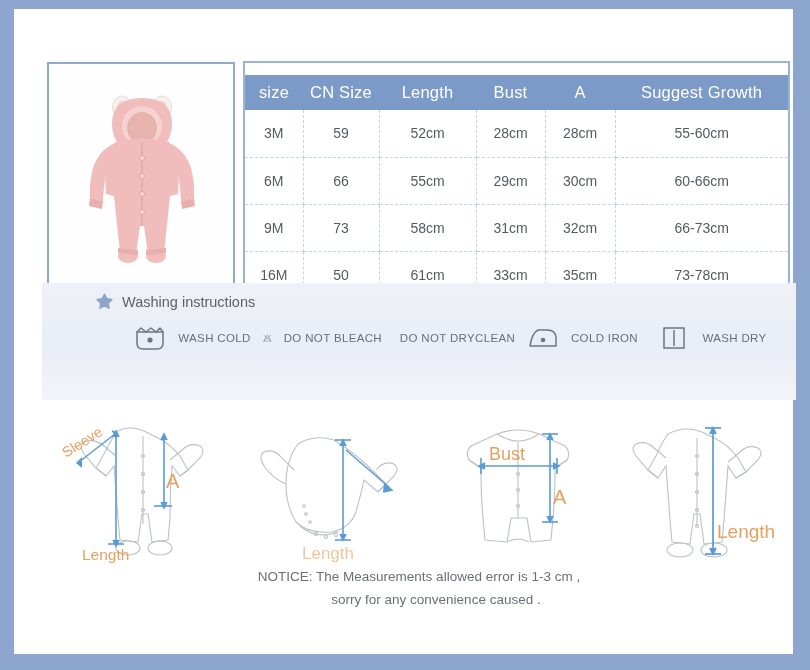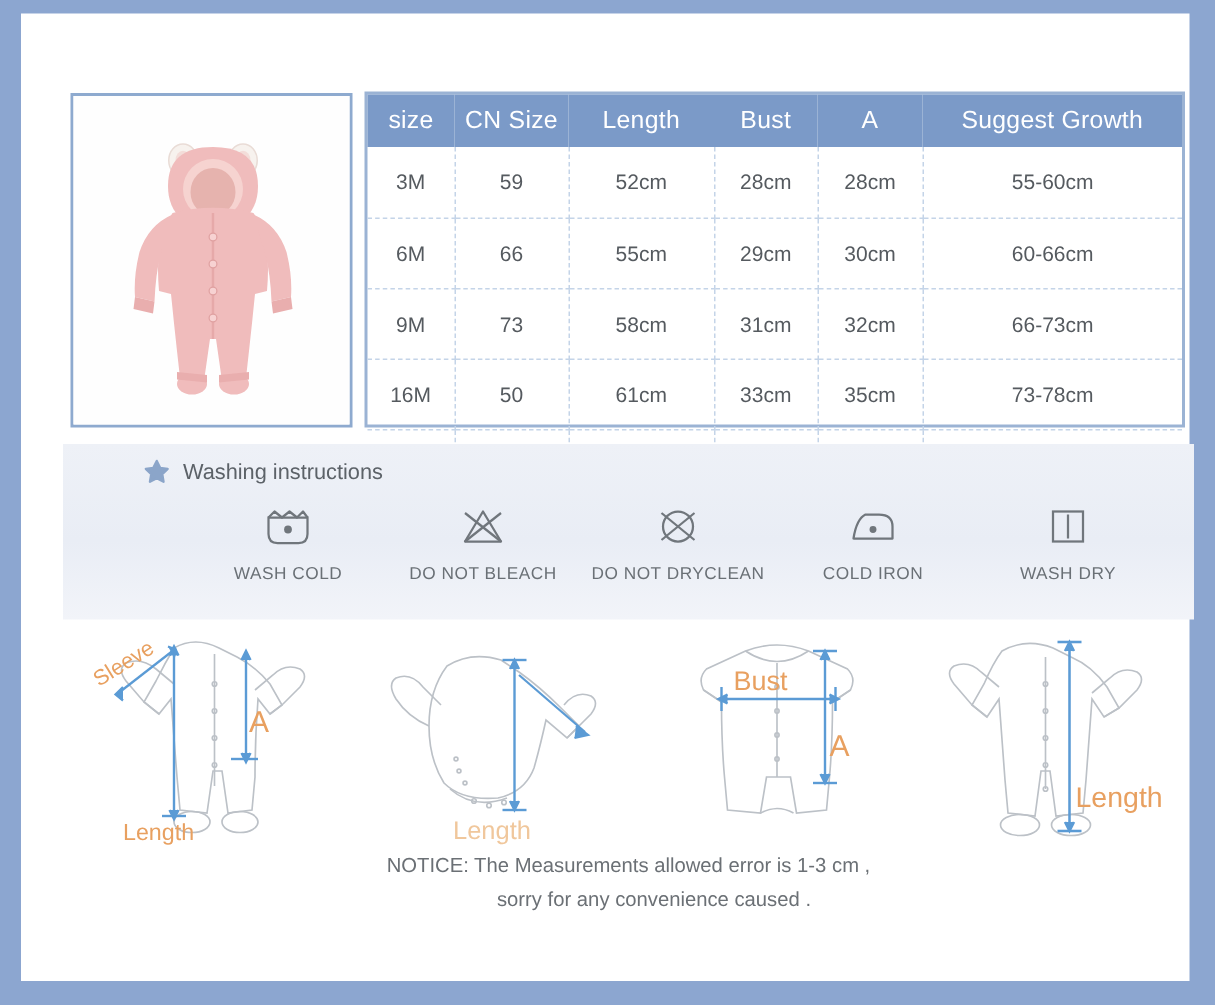--- a/index.html
+++ b/index.html
@@ -44,20 +44,21 @@
     position: absolute;
     left: 229px; top: 52px;
     width: 547px; height: 224px;
     border: 2px solid #9bb3d4;
     background: #fff;
   }
   table.sizes {
     width: 100%; height: 100%;
     border-collapse: collapse;
     table-layout: fixed;
+    margin-top: 12px;
   }
   table.sizes th {
     background: #7b9ac8;
     color: #ffffff;
     font-weight: 400;
     font-size: 16.5px;
     height: 35px;
     text-align: center;
     letter-spacing: .2px;
     border: none;
@@ -76,21 +77,21 @@
   td.c-size   { font-size: 15px; }
   td.c-cn     { font-size: 15px; }
   td.c-len    { font-size: 14px; }
   td.c-bust   { font-size: 13.5px; }
   td.c-a      { font-size: 13.5px; }
   td.c-grow   { font-size: 14.5px; }
 
   
   .care-panel {
     position: absolute;
-    left: 28px; top: 287px;
+    left: 28px; top: 274px;
     width: 754px; height: 117px;
     background: linear-gradient(180deg,#eef1f7 0%,#e9edf5 55%,#f2f4f9 100%);
   }
   .care-title {
     position: absolute;
     left: 54px; top: 10px;
     display: flex; align-items: center; gap: 9px;
   }
   .care-title .label {
     font-size: 14.5px;
@@ -99,23 +100,24 @@
   .care-icons {
     position: absolute;
     left: 90px; top: 40px;
     width: 640px;
     display: flex;
     justify-content: space-between;
   }
   .care-item {
     width: 120px;
     display: flex;
-    flex-direction: column;
+    flex-direction: row;
     align-items: center;
     gap: 11px;
+    justify-content: center;
   }
   .care-item .cap {
     font-size: 11.5px;
     color: #6a7076;
     letter-spacing: .35px;
     white-space: nowrap;
   }
 
   
   .diagrams {

